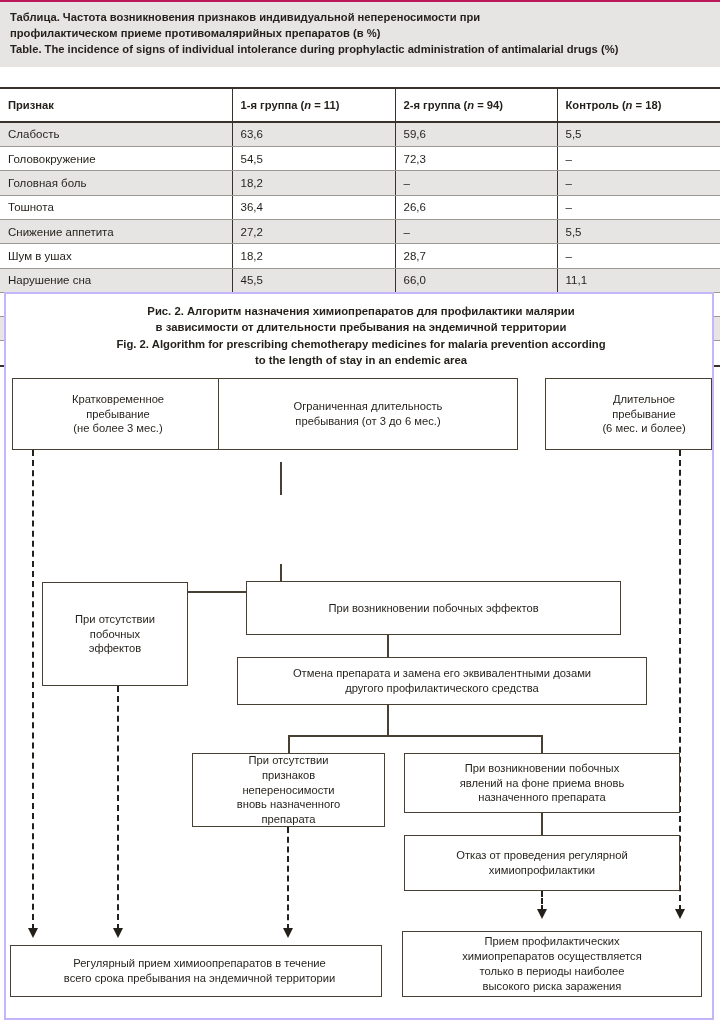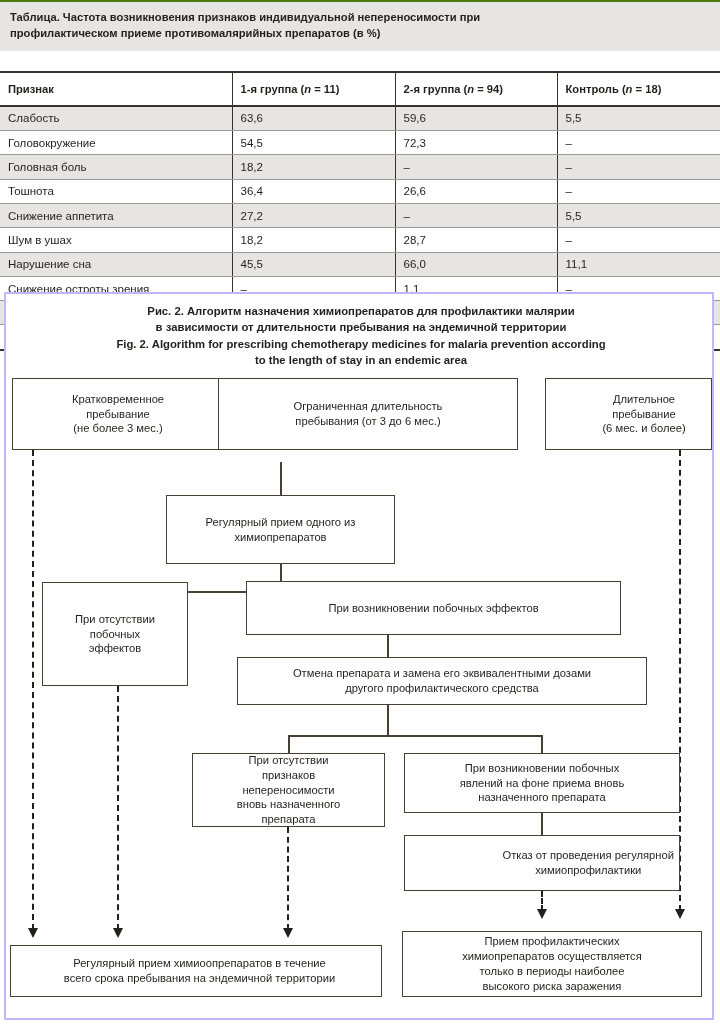--- a/index.html
+++ b/index.html
@@ -5,21 +5,21 @@
   html,body{margin:0;padding:0;}
   body{
     width:720px;height:1027px;background:#ffffff;
     font-family:"Liberation Sans", sans-serif;
     color:#231f1a;overflow:hidden;position:relative;
   }
   
   .tbl-wrap{position:absolute;left:0;top:0;width:720px;}
   .tbl-caption{
     background:#e6e5e3;padding:8px 10px 9px 10px;
-    border-top:2px solid #4d7c0f;
+    border-top:2px solid #be185d;
     font-size:11.2px;font-weight:bold;line-height:1.42;
   }
   .tbl-caption div{white-space:nowrap;}
   table.data{border-collapse:collapse;width:720px;table-layout:fixed;font-size:11.5px;margin-top:20px;}
   table.data th,table.data td{
     text-align:left;padding:3px 0 3px 8px;vertical-align:middle;
     border-left:1px solid #3a322a;
   }
   table.data th:first-child,table.data td:first-child{border-left:none;}
   table.data thead th{
@@ -63,20 +63,21 @@
     border-top:10px solid #231f1a;
   }
 </style>
 </head>
 <body>
 
 <div class="tbl-wrap">
   <div class="tbl-caption">
     <div>Таблица. Частота возникновения признаков индивидуальной непереносимости при</div>
     <div>профилактическом приеме противомалярийных препаратов (в %)</div>
+    <div>Table. The incidence of signs of individual intolerance during prophylactic administration of antimalarial drugs (%)</div>
   </div>
   <table class="data">
     <colgroup>
         <col class="c0">
         <col class="c1">
         <col class="c2">
         <col class="c3">
       </colgroup>
     <thead>
       <tr>
@@ -196,23 +197,20 @@
     </div>
 
   <div class="bx" style="left:212px;top:84px;width:300px;height:72px;">
       <span>Ограниченная длительность<br>пребывания (от 3 до 6 мес.)</span>
     </div>
 
   <div class="bx" style="left:539px;top:84px;width:167px;height:72px;padding-left:36px;">
       <span>Длительное<br>пребывание<br>(6 мес. и более)</span>
     </div>
 
-  <div class="bx" style="left:160px;top:201px;width:229px;height:69px;">
-      <span>Регулярный прием одного из<br>химиопрепаратов</span>
-    </div>
 
   <div class="bx" style="left:36px;top:288px;width:146px;height:104px;">
       <span>При отсутствии<br>побочных<br>эффектов</span>
     </div>
 
   <div class="bx" style="left:240px;top:287px;width:375px;height:54px;">
       <span>При возникновении побочных эффектов</span>
     </div>
 
   <div class="bx" style="left:231px;top:363px;width:410px;height:48px;">
@@ -220,21 +218,21 @@
     </div>
 
   <div class="bx" style="left:186px;top:459px;width:193px;height:74px;">
       <span>При отсутствии<br>признаков<br>непереносимости<br>вновь назначенного<br>препарата</span>
     </div>
 
   <div class="bx" style="left:398px;top:459px;width:276px;height:60px;">
       <span>При возникновении побочных<br>явлений на фоне приема вновь<br>назначенного препарата</span>
     </div>
 
-  <div class="bx" style="left:398px;top:541px;width:276px;height:56px;justify-content:flex-end;">
+  <div class="bx" style="left:398px;top:541px;width:276px;height:56px;">
       <span>Отказ от проведения регулярной<br>химиопрофилактики</span>
     </div>
 
   <div class="bx" style="left:4px;top:651px;width:372px;height:52px;padding-left:12px;">
       <span>Регулярный прием химиоопрепаратов в течение<br>всего срока пребывания на эндемичной территории</span>
     </div>
 
   <div class="bx" style="left:396px;top:637px;width:300px;height:66px;">
       <span>Прием профилактических<br>химиопрепаратов осуществляется<br>только в периоды наиболее<br>высокого риска заражения</span>
     </div>

